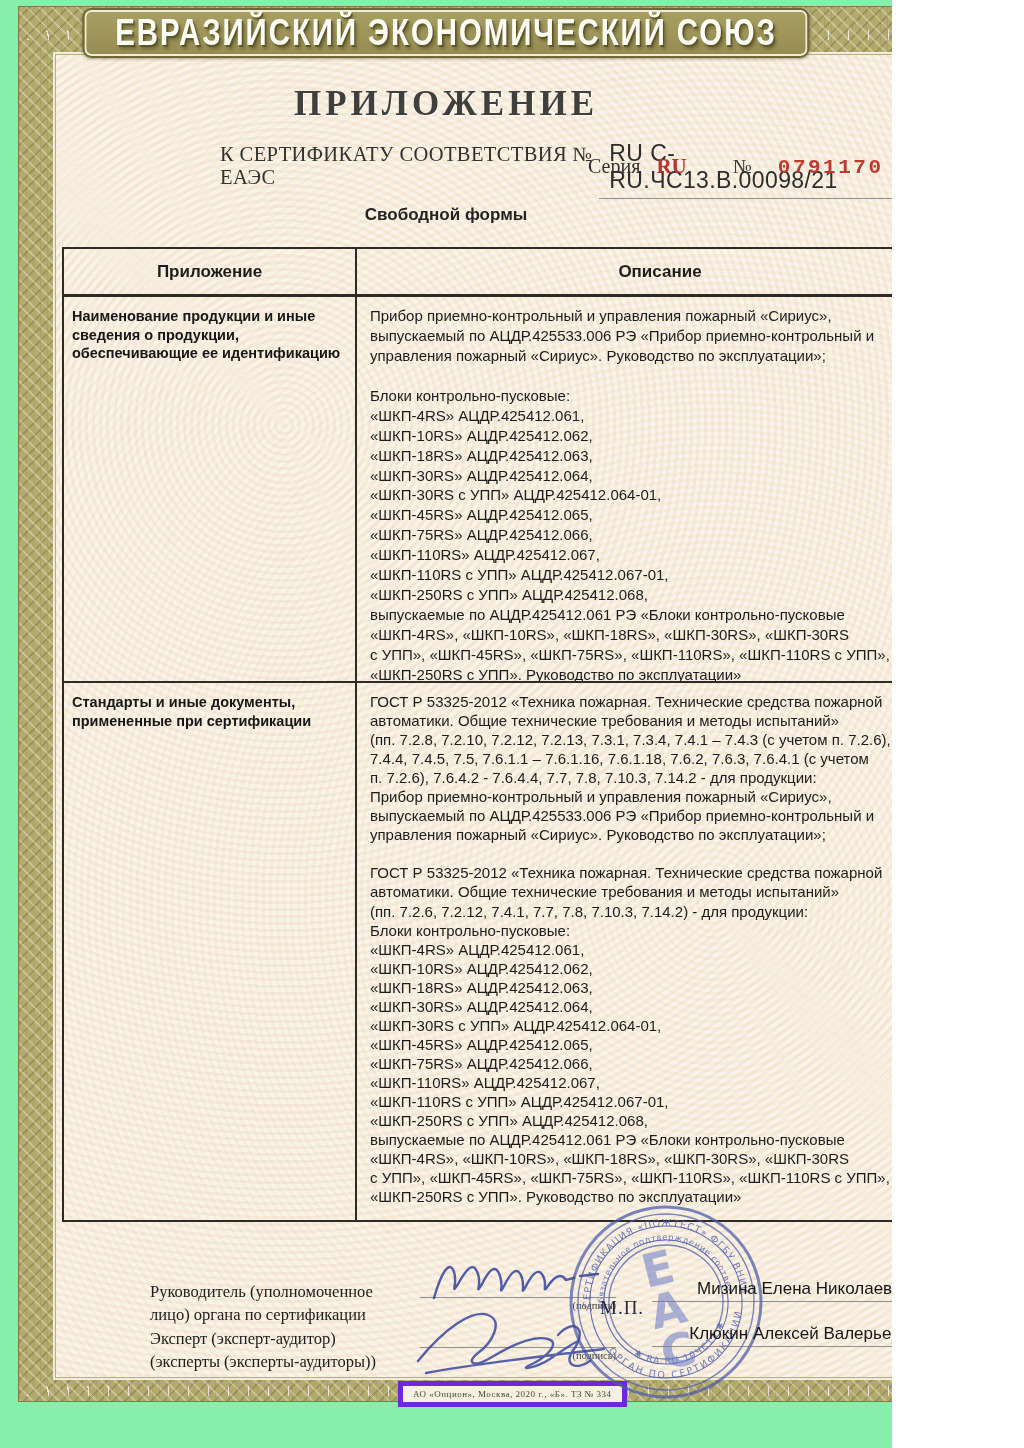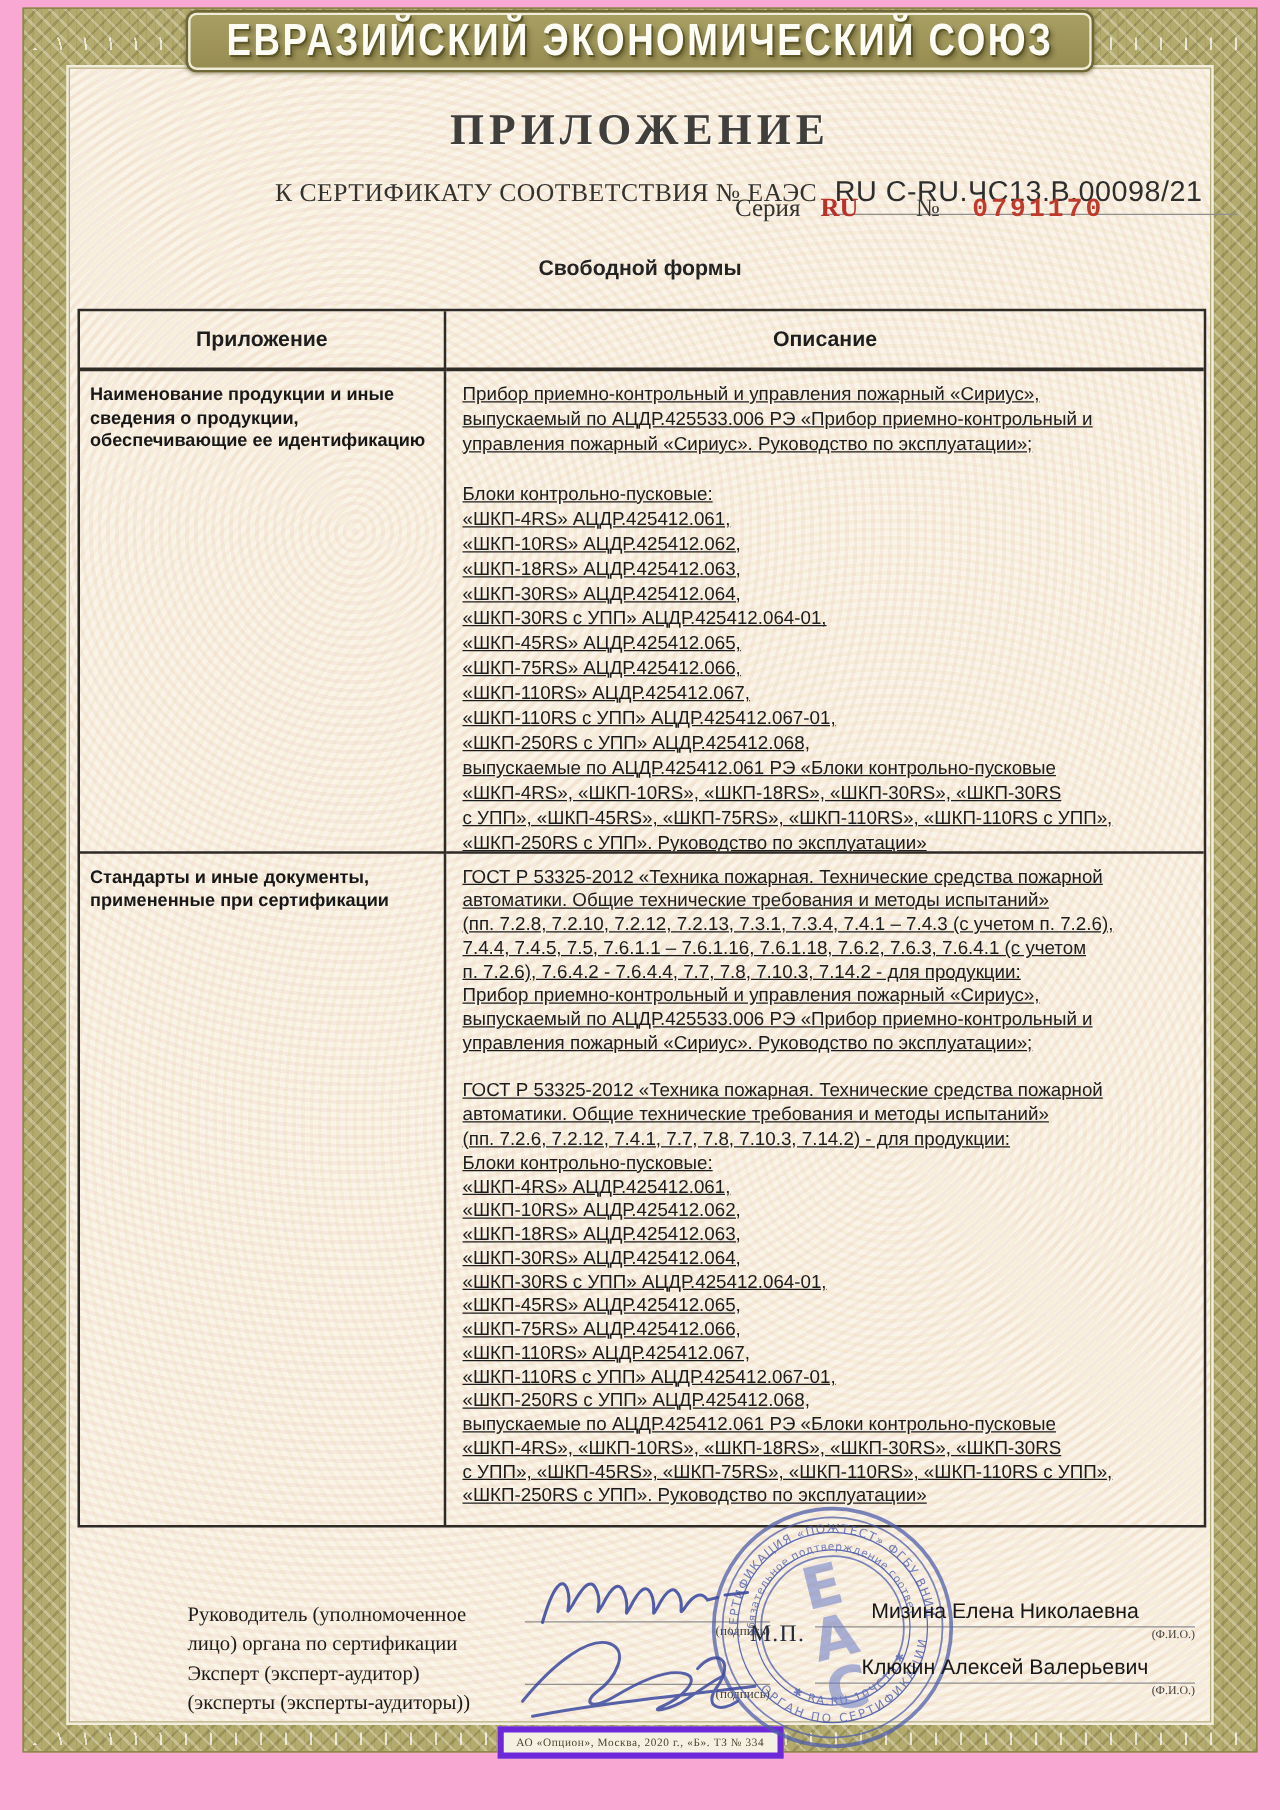--- a/index.html
+++ b/index.html
@@ -1,16 +1,16 @@
 <!DOCTYPE html>
 <html lang="ru"><head>
 <meta charset="utf-8">
 <style>
   html,body{margin:0;padding:0;background:#fff;}
-  .page{position:relative;width:1024px;height:1448px;background:#f9a8d4;overflow:hidden;
+  .page{position:relative;width:892px;height:1448px;background:#86efac;overflow:hidden;
         font-family:"Liberation Sans",sans-serif;}
   
   .frame{position:absolute;left:18px;top:6px;width:988px;height:1396px;
     background-color:#b3aa6e;
     background-image:
       repeating-linear-gradient(45deg, rgba(255,255,255,.28) 0 2px, rgba(255,255,255,0) 2px 9px),
       repeating-linear-gradient(-45deg, rgba(104,95,46,.30) 0 2px, rgba(0,0,0,0) 2px 9px),
       repeating-linear-gradient(90deg, rgba(140,130,70,.22) 0 1px, rgba(0,0,0,0) 1px 7px);
     border:1px solid #837a45;box-sizing:border-box;}
   .frame-wave{position:absolute;left:18px;width:988px;height:10px;
@@ -51,21 +51,21 @@
   .cert-table{position:absolute;left:62px;top:247px;width:903px;height:975px;
     border:2px solid #2e2a26;box-sizing:border-box;display:grid;
     grid-template-columns:293px 1fr;grid-template-rows:48px 386px 1fr;}
   .cell{box-sizing:border-box;overflow:hidden;}
   .col-divide{border-right:2px solid #2e2a26;}
   .head-divide{border-bottom:3px solid #2e2a26;}
   .row-divide{border-bottom:2px solid #2e2a26;}
   .th{display:flex;align-items:center;justify-content:center;
     font-weight:bold;font-size:17px;color:#1d1d1d;}
   .label-cell{padding:10px 10px 0 8px;font-weight:bold;font-size:14.5px;line-height:1.28;color:#171717;}
-  .desc-cell{padding:9px 8px 0 13px;font-size:15px;color:#1c1c1c;white-space:pre-line;text-decoration:underline;}
+  .desc-cell{padding:9px 8px 0 13px;font-size:15px;color:#1c1c1c;white-space:pre-line;}
   .lh1{line-height:1.33;}
   .lh2{line-height:1.27;}
   
   .sig-label{position:absolute;left:150px;width:320px;font-family:"Liberation Serif",serif;
     font-size:16.5px;line-height:1.42;color:#1d1c1a;white-space:pre-line;}
   .hline{position:absolute;border-top:1px solid #8f8f8f;height:0;}
   .small-cap{position:absolute;text-align:right;font-family:"Liberation Serif",serif;
     font-size:10.5px;color:#44423d;}
   .mp{position:absolute;left:600px;top:1297px;font-family:"Liberation Serif",serif;
     font-size:19px;letter-spacing:1px;color:#232b3d;z-index:6;}

